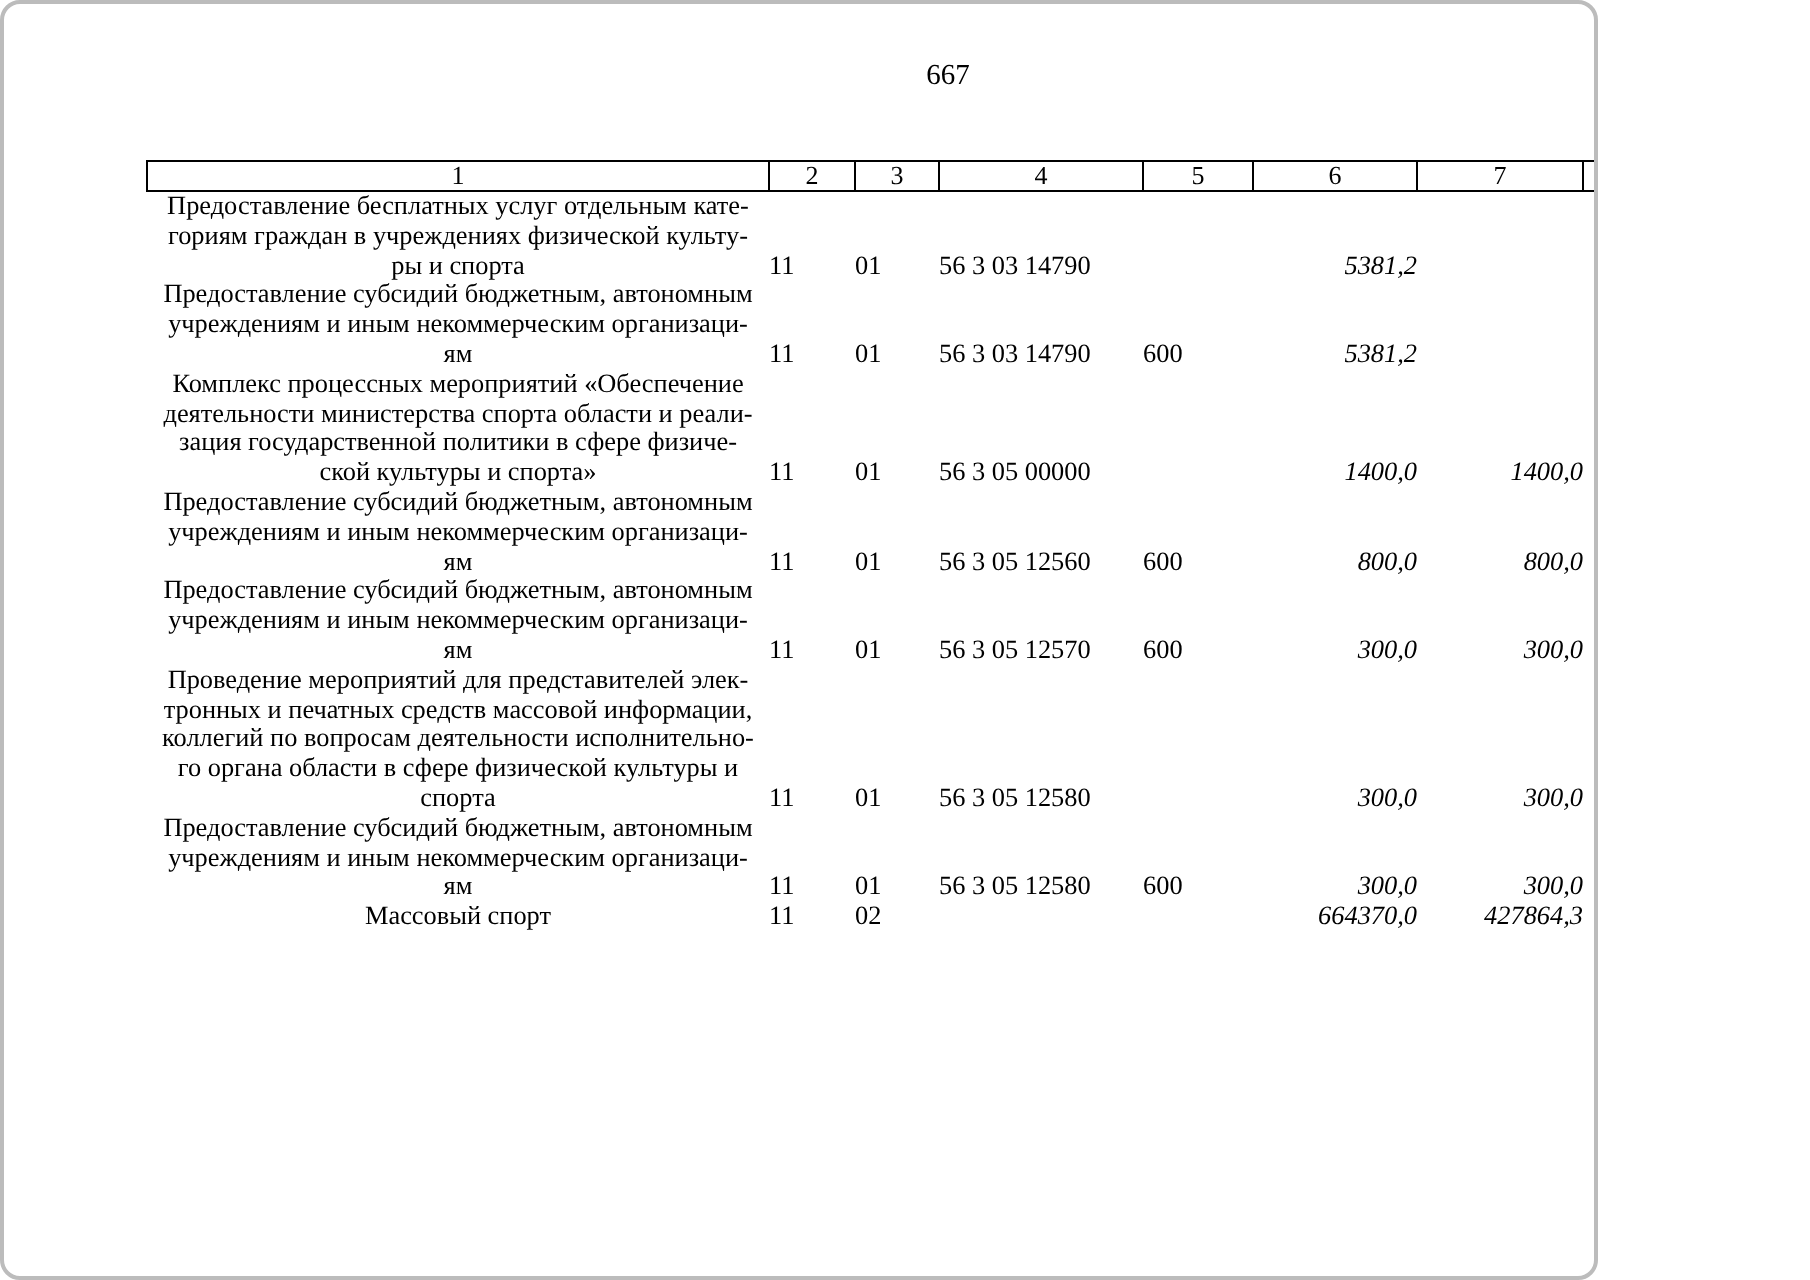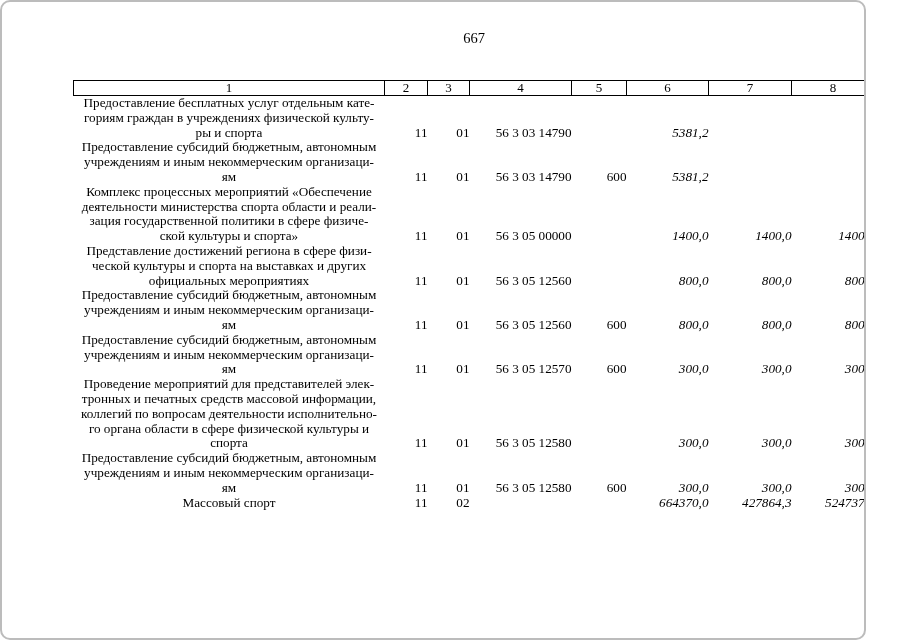--- a/index.html
+++ b/index.html
@@ -4,21 +4,21 @@
 <style>
   * { box-sizing: border-box; }
   html, body { margin: 0; padding: 0; }
   body {
     width: 905px; height: 640px;
     background: #ffffff;
     font-family: "Liberation Serif", "DejaVu Serif", serif;
   }
   .page {
     position: relative;
-    width: 866px; height: 640px;
+    width: 799px; height: 640px;
     background: #ffffff;
     border: 2px solid #bcbcbc;
     border-radius: 10px;
     color: #000;
     overflow: hidden;
   }
   .page-number {
     position: absolute;
     top: 28px; left: 71px; width: 802px;
     text-align: center;
@@ -45,21 +45,21 @@
     vertical-align: bottom;
     font-size: 13.2px;
     line-height: 14.8px;
   }
   td.c1 {
     padding-left: 11px;
     padding-right: 2px;
     white-space: pre-line;
     text-align: center;
   }
-  td.c2, td.c3, td.c4, td.c5 { text-align: right; }
+  td.c2, td.c3, td.c4, td.c5 { text-align: left; }
   td.c6, td.c7, td.c8 { text-align: right; padding-right: 2px; font-style: italic; }
 </style>
 </head>
 <body>
 
 <div class="page">
   <div class="page-number">667</div>
 
   <table class="budget-table">
     <colgroup>
@@ -116,32 +116,20 @@
 ской культуры и спорта»</td>
           <td class="c2">11</td>
           <td class="c3">01</td>
           <td class="c4">56 3 05 00000</td>
           <td class="c5"></td>
           <td class="c6">1400,0</td>
           <td class="c7">1400,0</td>
           <td class="c8">1400,0</td>
         </tr>
         <tr>
-          <td class="c1">Представление достижений региона в сфере физи-
-ческой культуры и спорта на выставках и других
-официальных мероприятиях</td>
-          <td class="c2">11</td>
-          <td class="c3">01</td>
-          <td class="c4">56 3 05 12560</td>
-          <td class="c5"></td>
-          <td class="c6">800,0</td>
-          <td class="c7">800,0</td>
-          <td class="c8">800,0</td>
-        </tr>
-        <tr>
           <td class="c1">Предоставление субсидий бюджетным, автономным
 учреждениям и иным некоммерческим организаци-
 ям</td>
           <td class="c2">11</td>
           <td class="c3">01</td>
           <td class="c4">56 3 05 12560</td>
           <td class="c5">600</td>
           <td class="c6">800,0</td>
           <td class="c7">800,0</td>
           <td class="c8">800,0</td>

